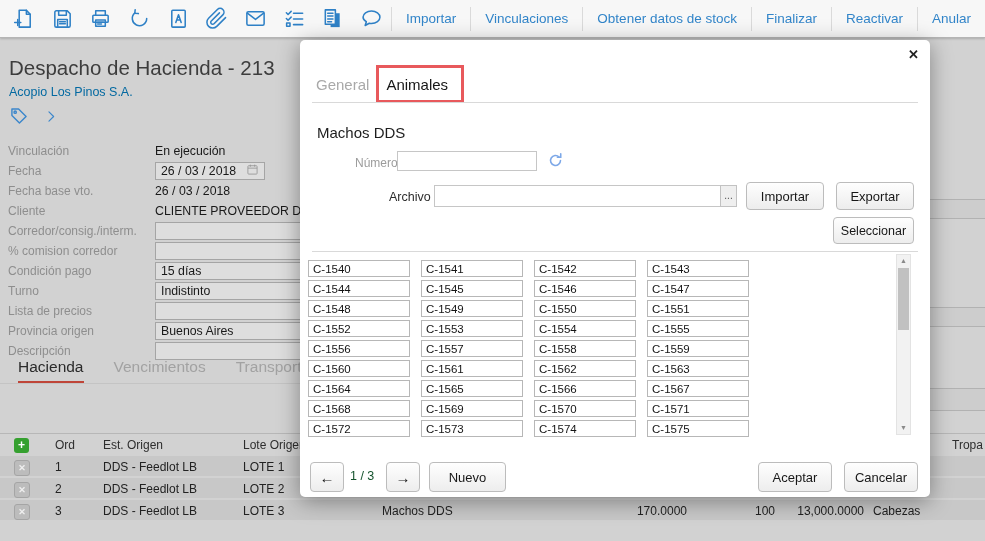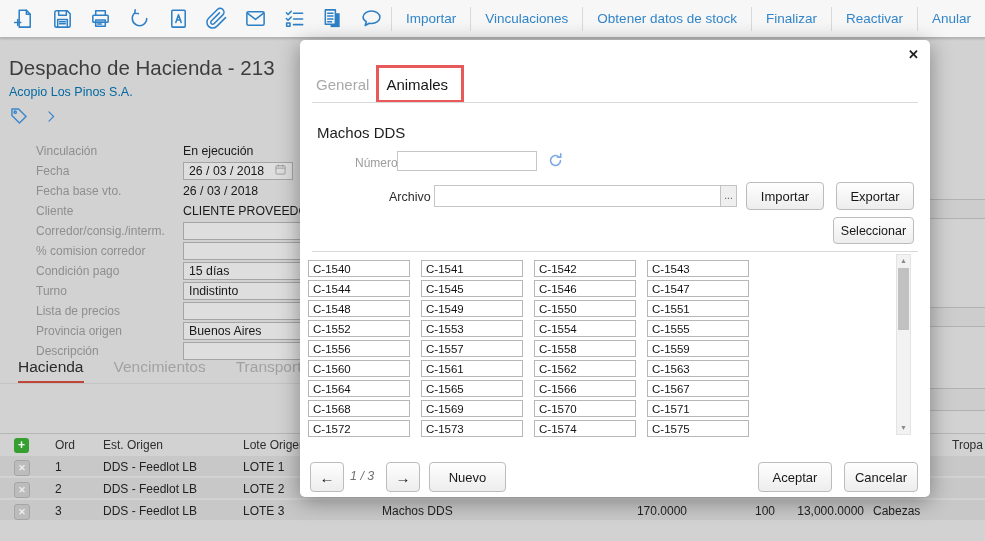--- a/index.html
+++ b/index.html
@@ -13,21 +13,21 @@
   .tool-icon svg{width:23px;height:23px;fill:none;stroke:currentColor;stroke-width:1.6;stroke-linecap:round;stroke-linejoin:round;}
   .tb-sep{width:1px;height:24px;background:#dadada;flex:none;}
   .tb-btn{padding:0 14px;font-size:13.5px;color:#3285c9;line-height:37px;cursor:pointer;white-space:nowrap;}
 
   
   .page-title{position:absolute;left:9px;top:56px;font-size:20.5px;color:#3d3d3d;}
   .page-link{position:absolute;left:9px;top:85px;font-size:12.5px;color:#0369a1;cursor:pointer;}
   .doc-icons{position:absolute;left:9px;top:106px;display:flex;gap:15px;align-items:center;color:#3c87cb;}
   .doc-icons svg{fill:none;stroke:currentColor;stroke-linecap:round;stroke-linejoin:round;}
 
-  .form{position:absolute;left:8px;top:141px;width:450px;margin-left:28px;}
+  .form{position:absolute;left:8px;top:141px;width:450px;}
   .frow{display:flex;align-items:center;height:20px;}
   .flabel{width:147px;font-size:12px;color:#8e8e8e;flex:none;white-space:nowrap;}
   .fvalue{font-size:12.3px;color:#191919;white-space:nowrap;}
   .fbox{height:16px;border:1px solid #a5a5a5;background:#dedede;width:227px;font-size:12.3px;color:#191919;
         display:flex;align-items:center;padding:0 5px;cursor:text;}
   .fbox.date{width:98px;justify-content:space-between;cursor:pointer;}
   .cal-icon svg{width:13px;height:13px;fill:none;stroke:#979797;stroke-width:1.6;}
 
   
   .main-tabs{position:absolute;left:18px;top:358px;display:flex;gap:30px;font-size:15.5px;}
@@ -74,21 +74,21 @@
             font-size:10px;color:#555;text-align:center;line-height:20px;cursor:pointer;box-sizing:border-box;}
   .btn{position:absolute;border:1px solid #bcbcbc;border-radius:4px;background:linear-gradient(#fefefe,#ededed);
        color:#181818;font-size:13px;display:flex;align-items:center;justify-content:center;cursor:pointer;white-space:nowrap;}
   .m-grid{position:absolute;left:8px;top:220px;display:grid;grid-template-columns:repeat(4,102px);column-gap:11px;row-gap:3px;}
   .g-cell{height:15px;border:1px solid #b7b7b7;font-size:11.5px;color:#141414;padding:0 4px;display:flex;align-items:center;cursor:text;}
   .m-scroll{position:absolute;left:596px;top:214px;width:15px;height:181px;background:#f2f2f2;border:1px solid #e3e3e3;box-sizing:border-box;}
   .sb-up,.sb-down{position:absolute;left:0;right:0;height:12px;font-size:7px;color:#8a8a8a;text-align:center;line-height:12px;cursor:pointer;}
   .sb-up{top:0;} .sb-up::before{content:"\25B2";}
   .sb-down{bottom:0;} .sb-down::before{content:"\25BC";}
   .sb-thumb{position:absolute;left:1px;right:1px;top:13px;height:62px;background:#c1c1c1;cursor:grab;}
-  .m-pag{position:absolute;left:50px;top:429px;font-size:12.5px;color:#737373;font-style:italic;}
+  .m-pag{position:absolute;left:50px;top:429px;font-size:12.5px;color:#14532d;}
   .arrow-btn{width:32px;height:28px;font-size:15px;}
   .arrow-btn.prev::before{content:"\2190";}
   .arrow-btn.next::before{content:"\2192";}
 </style>
 </head>
 <body>
 
 <div class="screen">
 
   <div class="toolbar">

